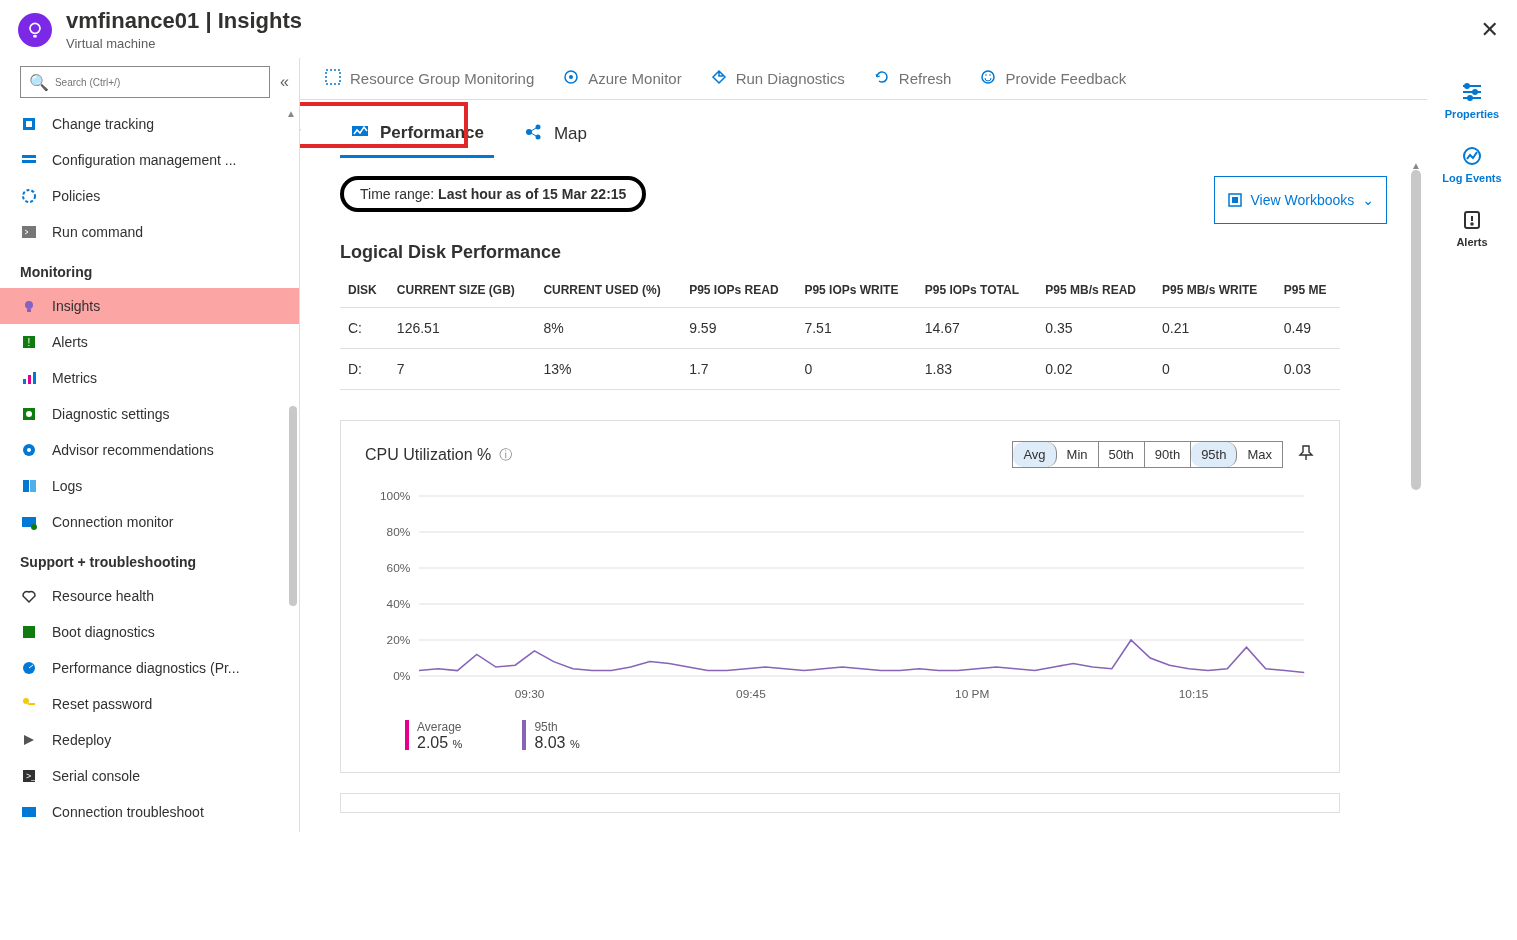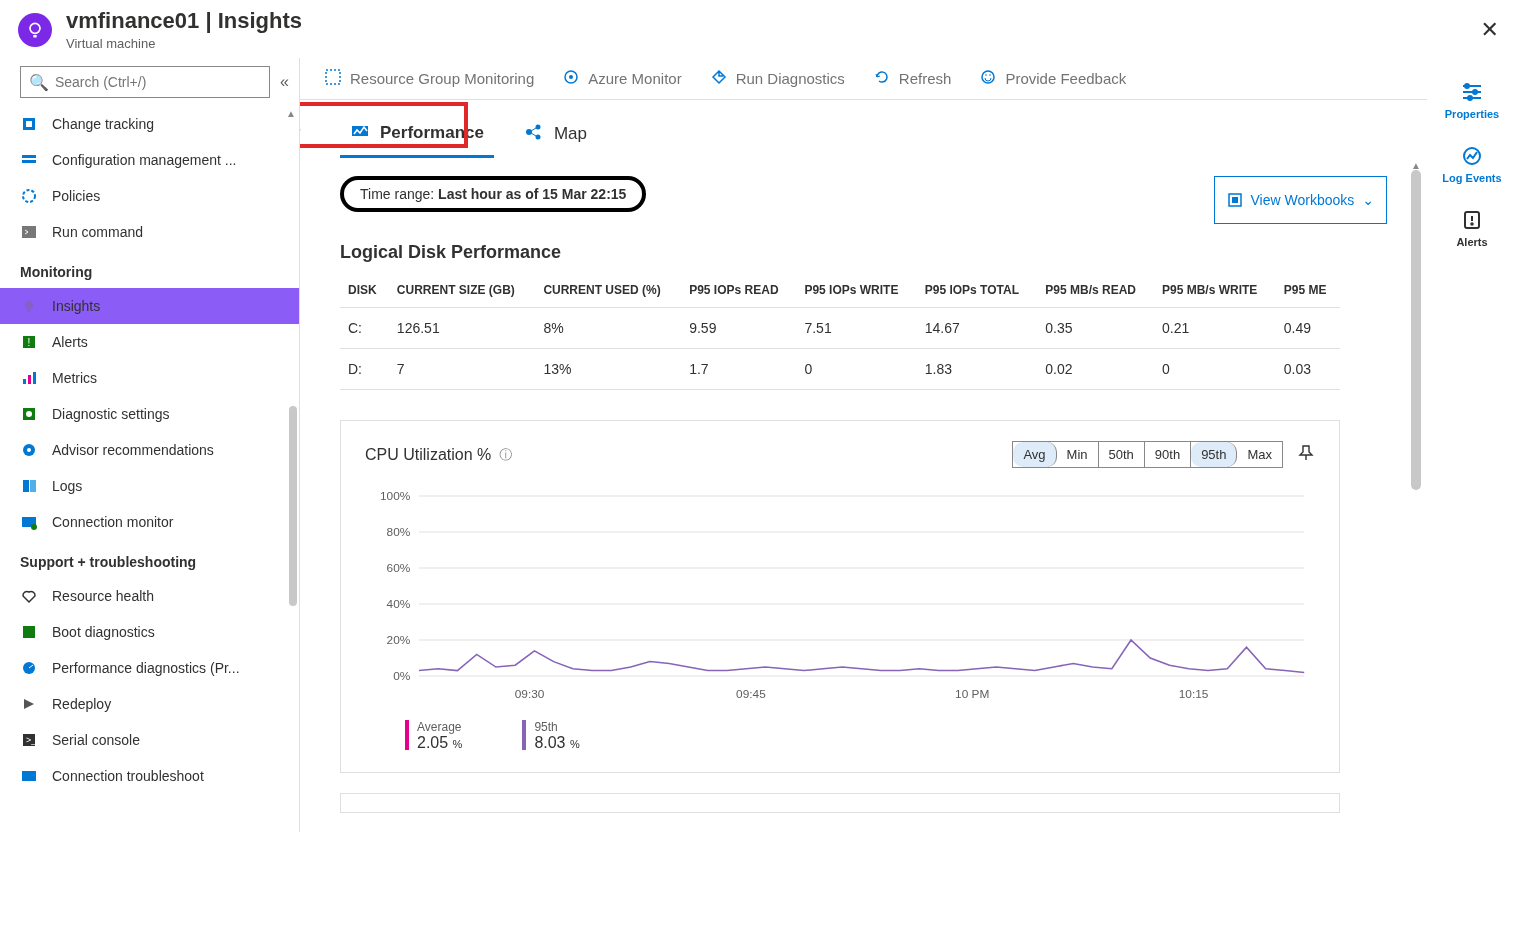--- a/index.html
+++ b/index.html
@@ -15,25 +15,25 @@
 .header-sub { font-size: 13px; color: #605e5c; margin-top: 2px; }
 .header-close { margin-left: auto; cursor: pointer; font-size: 22px; color: #323130; }
 
 
 .body { display: flex; flex: 1; overflow: hidden; border-top: 1px solid #fff; }
 
 
 .sidebar { width: 300px; border-right: 1px solid #e1dfdd; display:flex; flex-direction: column; position:relative; }
 .search-row { display: flex; align-items: center; padding: 8px 10px 8px 20px; gap: 10px; }
 .search-box { flex:1; display:flex; align-items:center; border:1px solid #8a8886; height: 32px; padding: 0 8px; gap:6px; }
-.search-box input { border:none; outline:none; flex:1; font-size: 14px; color:#605e5c; }
+.search-box input { border:none; outline:none; flex:1; font-size: 10px; color:#605e5c; }
 .collapse-caret { cursor:pointer; color:#605e5c; }
 .nav-scroll { flex:1; overflow-y:auto; position:relative; }
 .nav-item { display:flex; align-items:center; padding: 9px 12px 9px 20px; gap: 14px; font-size: 14px; color:#323130; cursor:pointer; }
-.nav-item.selected { background:#8b5cf6; }
+.nav-item.selected { background:#fca5a5; }
 .nav-icon { width:18px; height:18px; display:flex; align-items:center; justify-content:center; flex-shrink:0; }
 .nav-section { padding: 14px 20px 8px 20px; font-weight: 600; font-size: 14px; color:#323130; }
 .sidebar-scrollbar { position:absolute; right:2px; top:300px; width:8px; height:200px; background:#c8c8c8; border-radius:4px; }
 .sidebar-uparrow { position:absolute; right:3px; top:2px; color:#8a8886; font-size:10px; }
 
 
 .main { flex:1; display:flex; flex-direction:column; overflow:hidden; }
 .toolbar { display:flex; align-items:center; gap: 28px; padding: 10px 24px; border-bottom: 1px solid #e1dfdd; }
 .toolbar-item { display:flex; align-items:center; gap:8px; font-size:15px; color:#737373; cursor:pointer; }
 .toolbar-item .ico { color:#0078d4; }
@@ -241,20 +241,29 @@
               <span>Boot diagnostics</span>
             </div>
             <div class="nav-item">
               <span class="nav-icon">
                 <svg width="18" height="18" viewBox="0 0 18 18">
                   <circle cx="9" cy="9" r="6" fill="#0078d4"></circle>
                   <line x1="9" y1="9" x2="13" y2="6" stroke="#fff"></line>
                 </svg>
               </span>
               <span>Performance diagnostics (Pr...</span>
+            </div>
+            <div class="nav-item">
+              <span class="nav-icon">
+                <svg width="18" height="18" viewBox="0 0 18 18">
+                  <circle cx="6" cy="6" r="3" fill="#f2c811"></circle>
+                  <rect x="8" y="8" width="7" height="2" fill="#f2c811"></rect>
+                </svg>
+              </span>
+              <span>Reset password</span>
             </div>
             <div class="nav-item">
               <span class="nav-icon">
                 <svg width="18" height="18" viewBox="0 0 18 18">
                   <path d="M4 4 L14 9 L4 14 Z" fill="#555"></path>
                 </svg>
               </span>
               <span>Redeploy</span>
             </div>
             <div class="nav-item">

